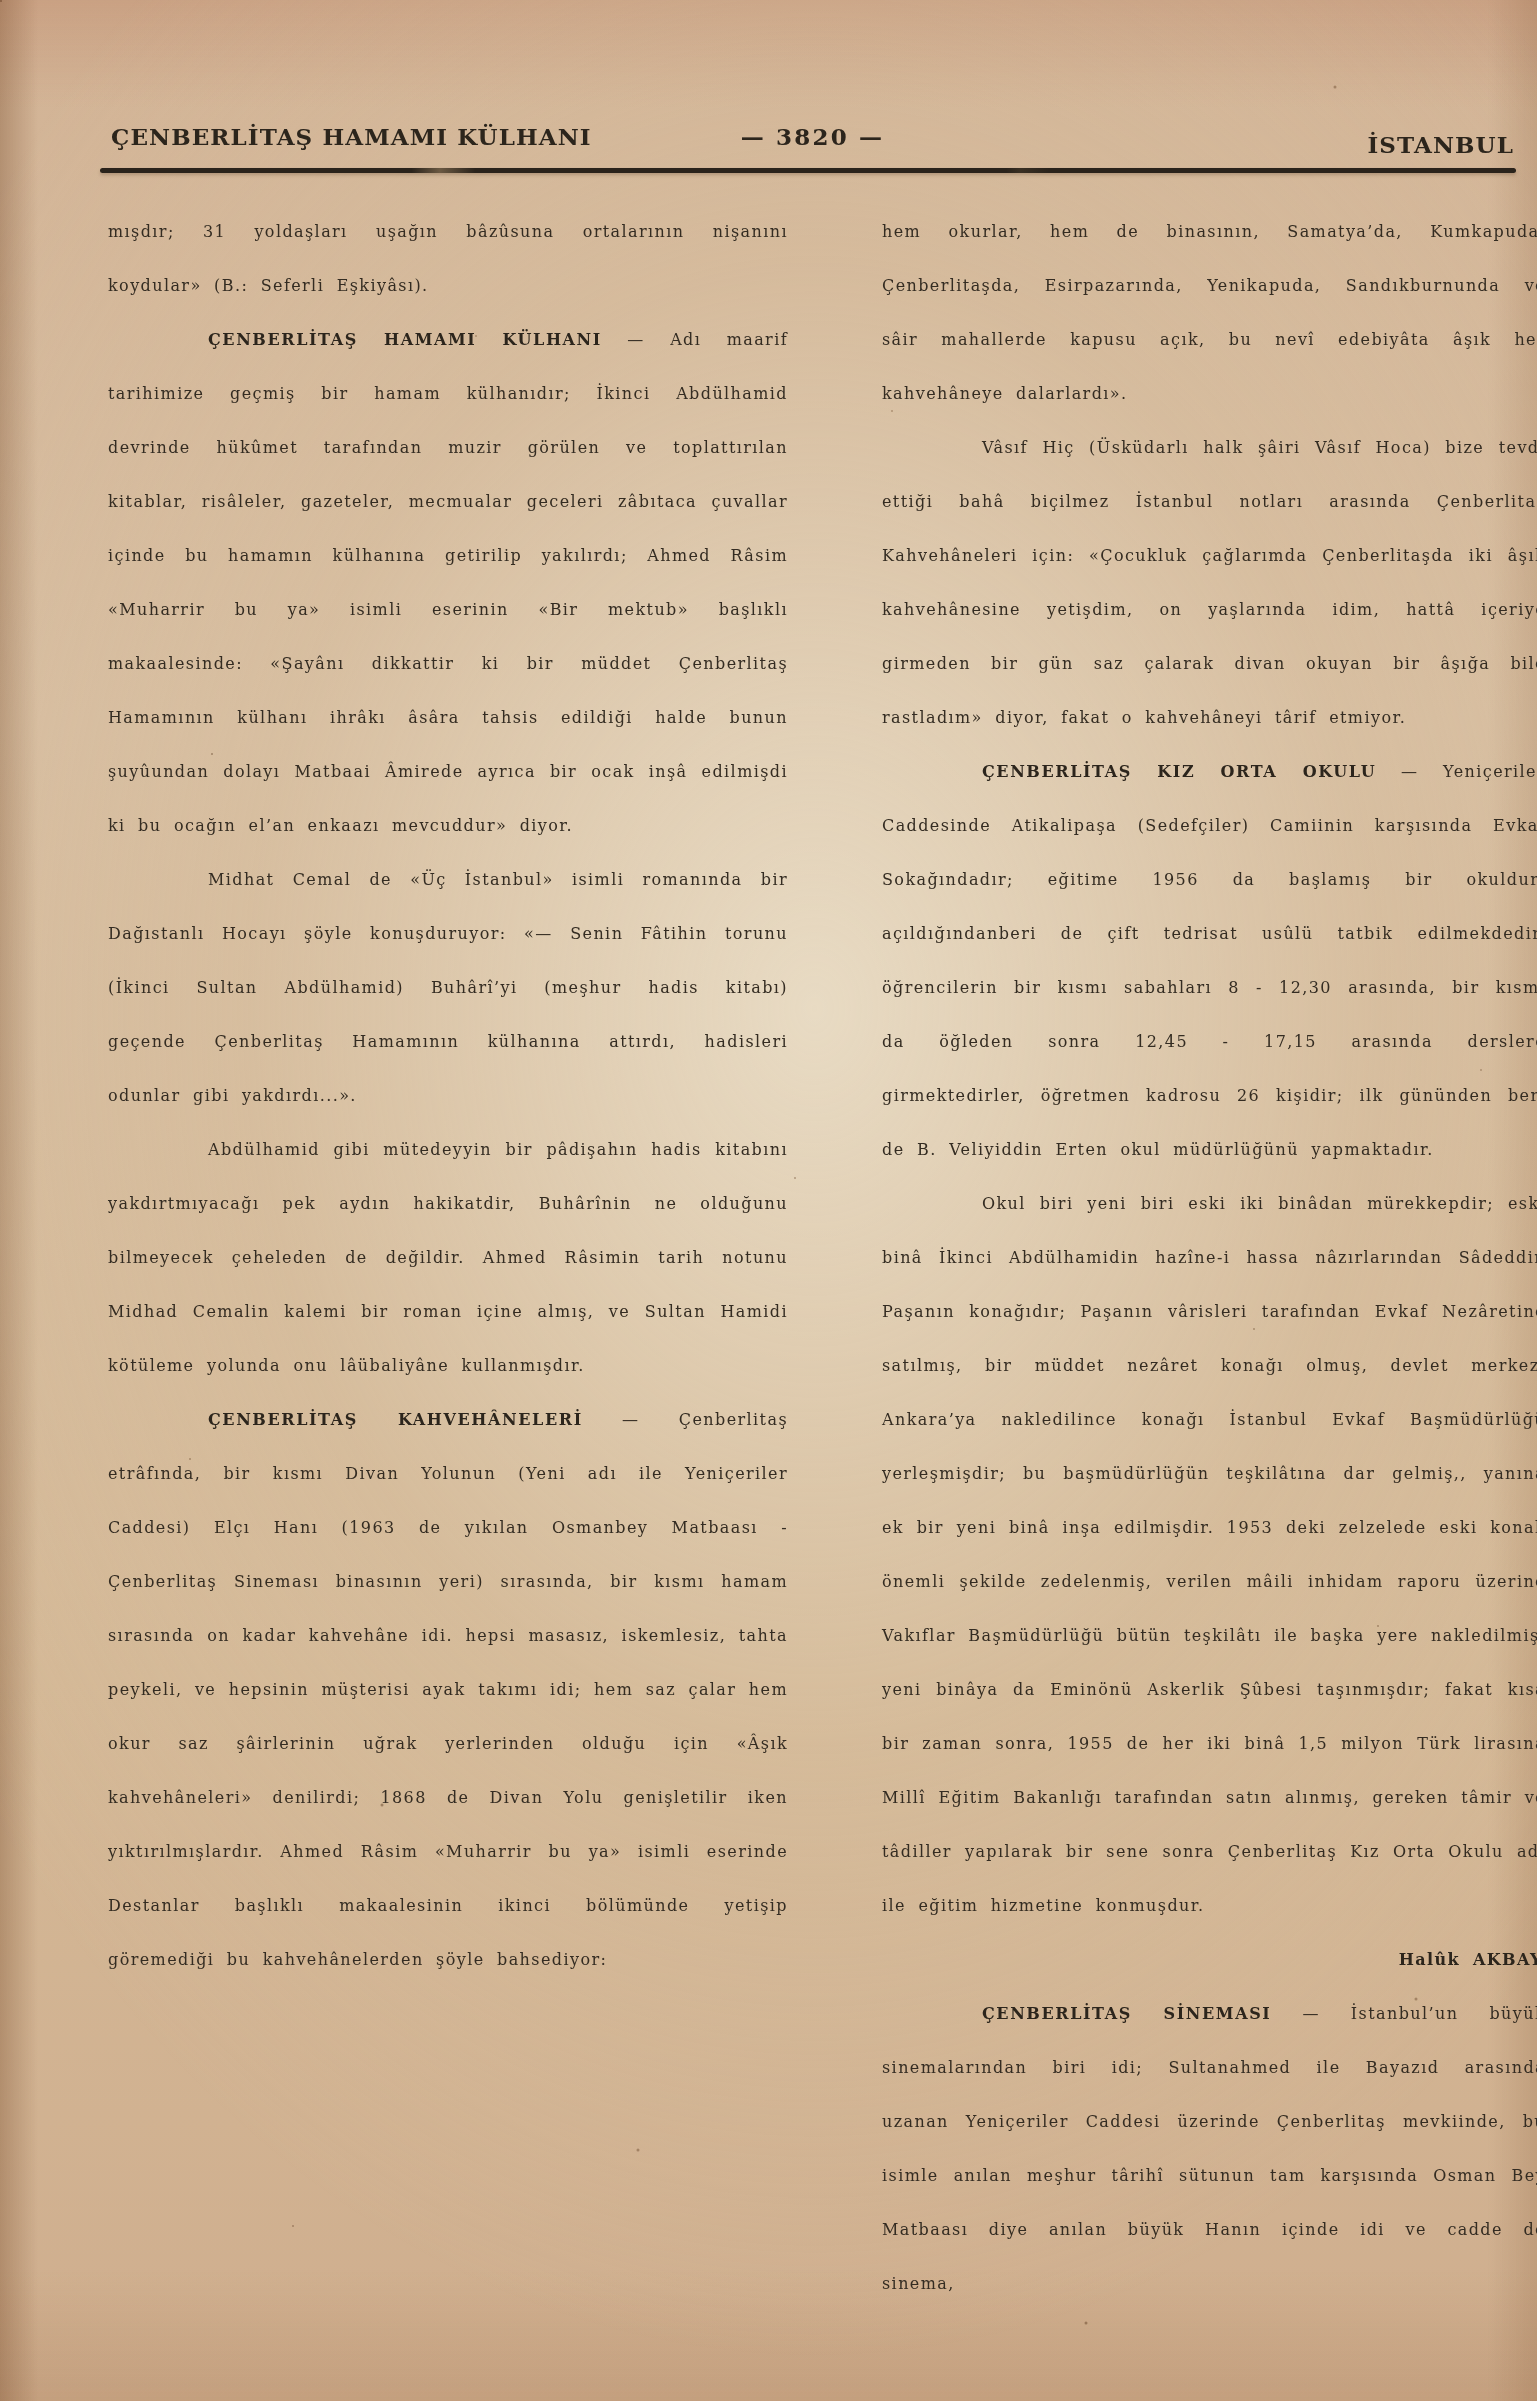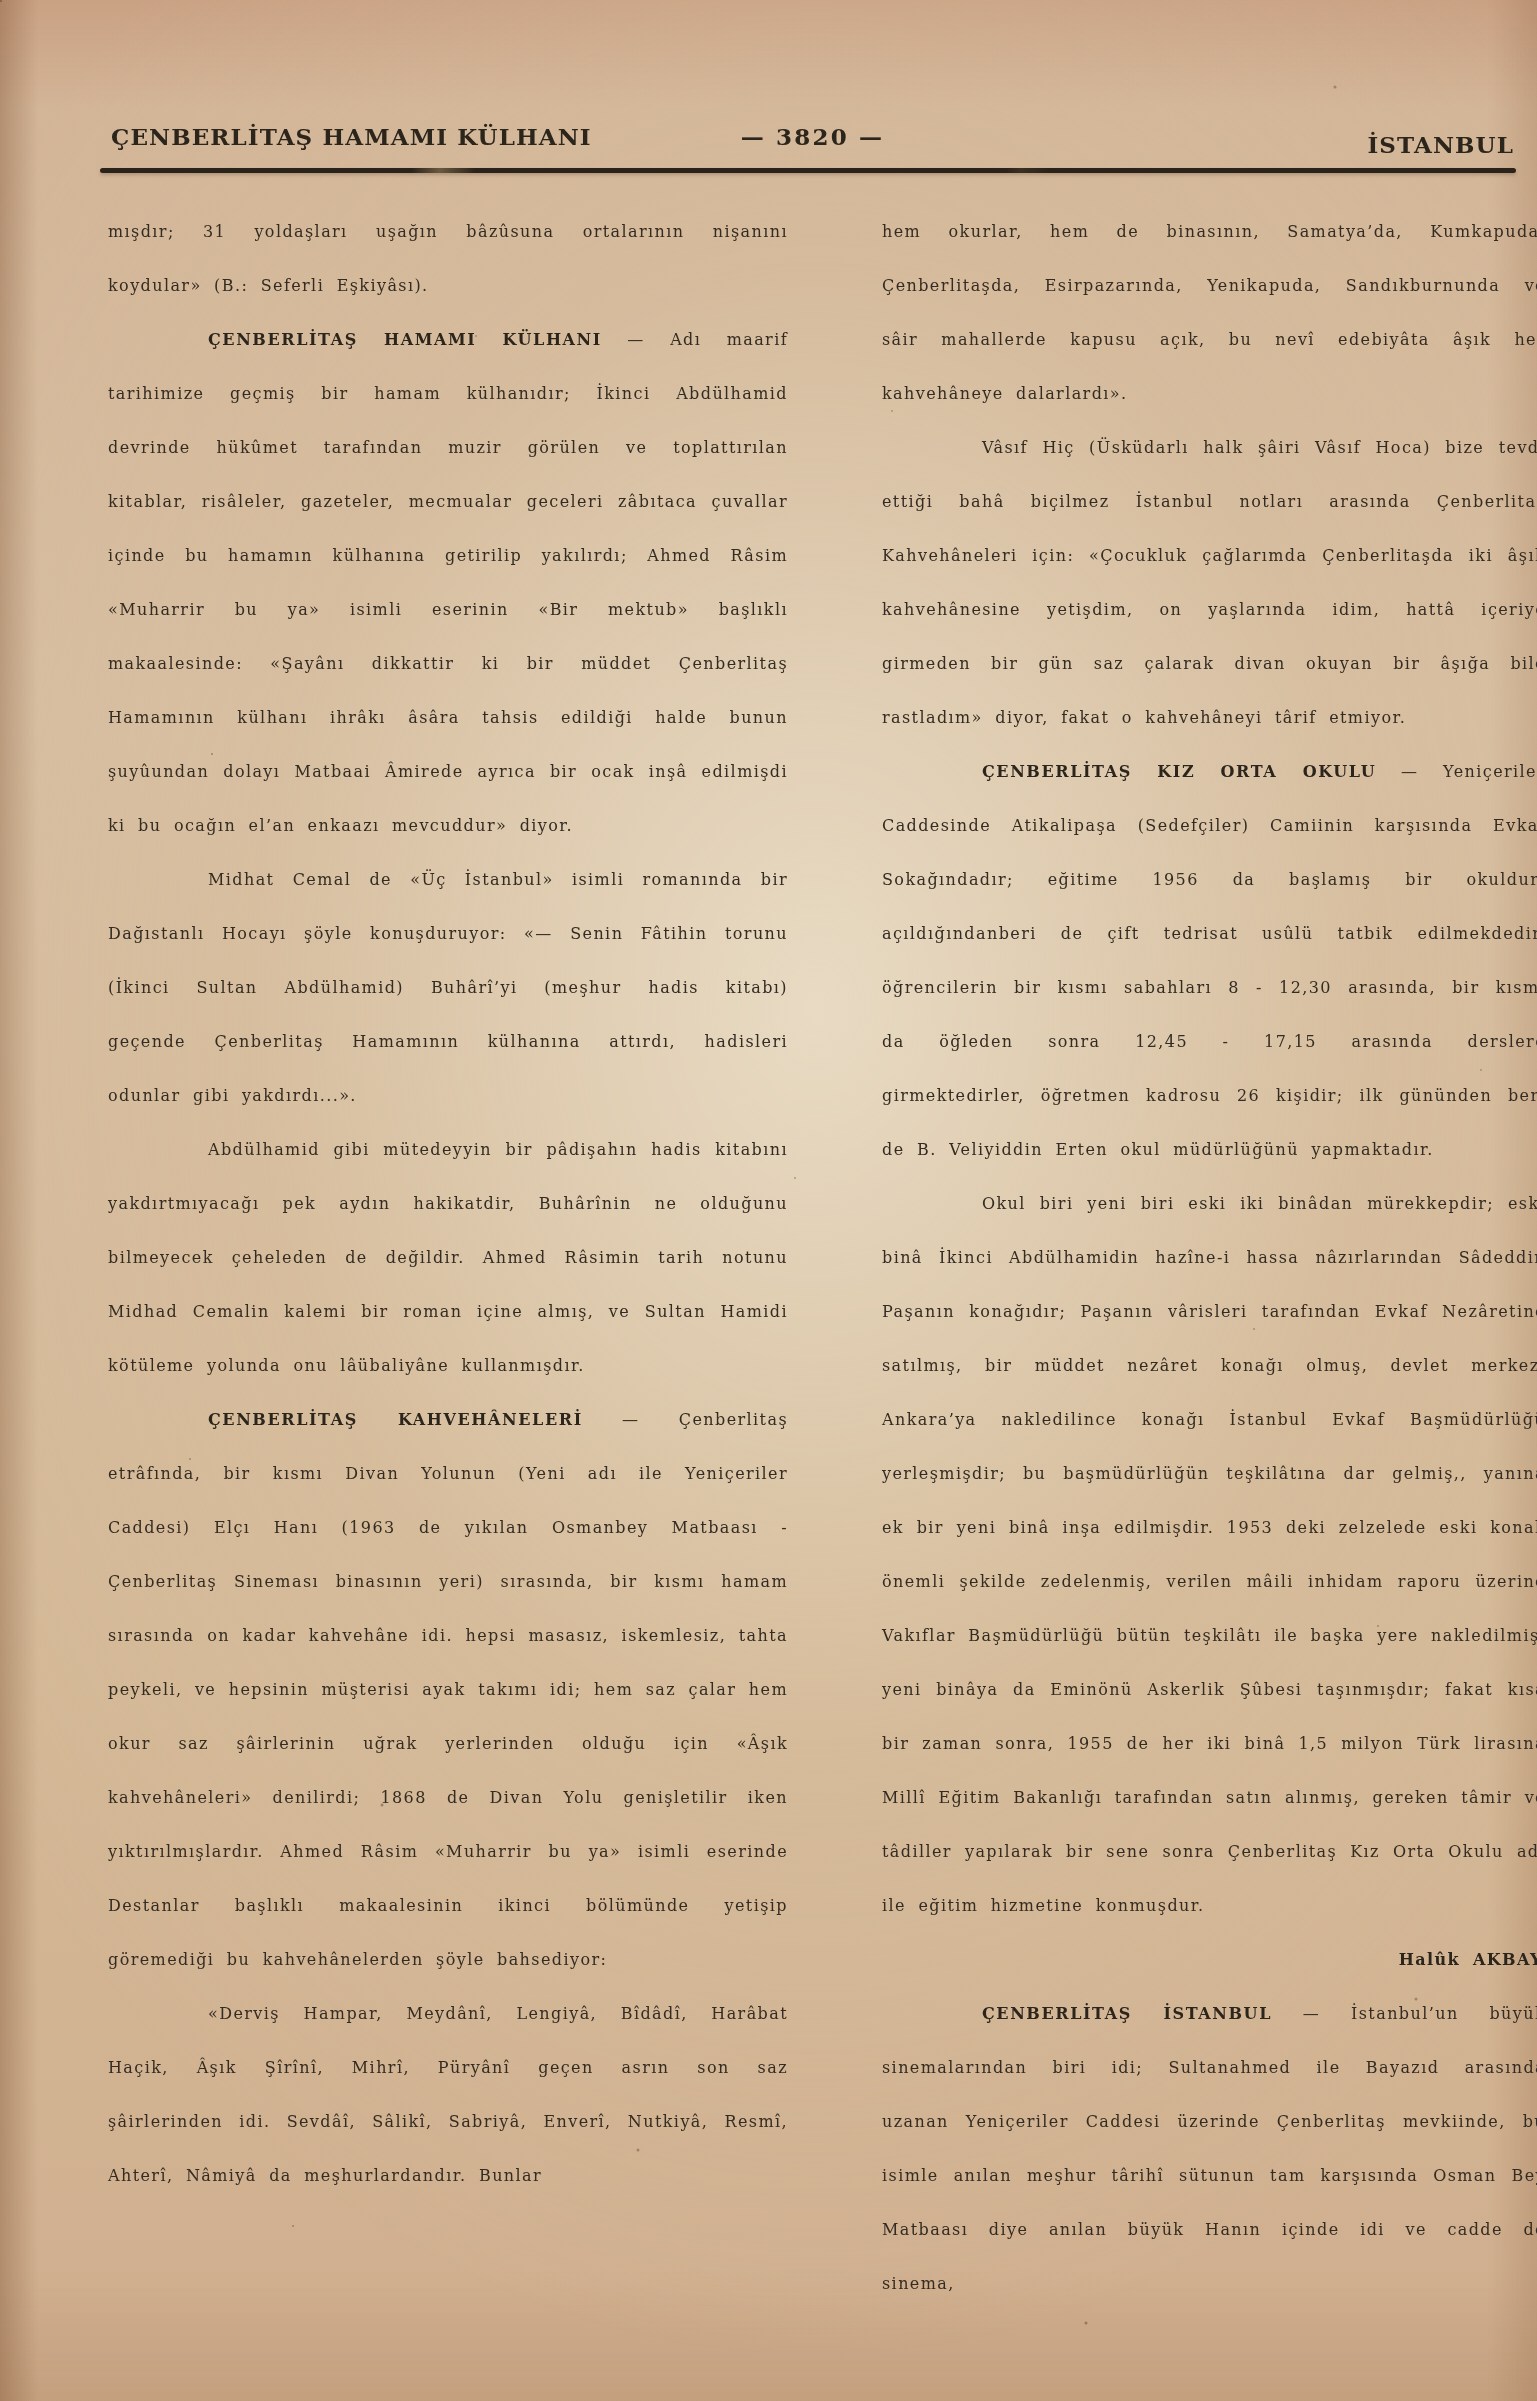--- a/index.html
+++ b/index.html
@@ -73,25 +73,24 @@
 
   <div class="rule"></div>
 
   <main class="columns">
     <section class="col" id="col-left">
         <p class="continuation">mışdır; 31 yoldaşları uşağın bâzûsuna ortalarının nişanını koydular» (B.: Seferli Eşkiyâsı).</p>
         <p class="entry"><b>ÇENBERLİTAŞ HAMAMI KÜLHANI</b> — Adı maarif tarihimize geçmiş bir hamam külhanıdır; İkinci Abdülhamid devrinde hükûmet tarafından muzir görülen ve toplattırılan kitablar, risâleler, gazeteler, mecmualar geceleri zâbıtaca çuvallar içinde bu hamamın külhanına getirilip yakılırdı; Ahmed Râsim «Muharrir bu ya» isimli eserinin «Bir mektub» başlıklı makaalesinde: «Şayânı dikkattir ki bir müddet Çenberlitaş Hamamının külhanı ihrâkı âsâra tahsis edildiği halde bunun şuyûundan dolayı Matbaai Âmirede ayrıca bir ocak inşâ edilmişdi ki bu ocağın el’an enkaazı mevcuddur» diyor.</p>
         <p class="body">Midhat Cemal de «Üç İstanbul» isimli romanında bir Dağıstanlı Hocayı şöyle konuşduruyor: «— Senin Fâtihin torunu (İkinci Sultan Abdülhamid) Buhârî’yi (meşhur hadis kitabı) geçende Çenberlitaş Hamamının külhanına attırdı, hadisleri odunlar gibi yakdırdı...».</p>
         <p class="body">Abdülhamid gibi mütedeyyin bir pâdişahın hadis kitabını yakdırtmıyacağı pek aydın hakikatdir, Buhârînin ne olduğunu bilmeyecek çeheleden de değildir. Ahmed Râsimin tarih notunu Midhad Cemalin kalemi bir roman içine almış, ve Sultan Hamidi kötüleme yolunda onu lâübaliyâne kullanmışdır.</p>
         <p class="entry"><b>ÇENBERLİTAŞ KAHVEHÂNELERİ</b> — Çenberlitaş etrâfında, bir kısmı Divan Yolunun (Yeni adı ile Yeniçeriler Caddesi) Elçı Hanı (1963 de yıkılan Osmanbey Matbaası - Çenberlitaş Sineması binasının yeri) sırasında, bir kısmı hamam sırasında on kadar kahvehâne idi. hepsi masasız, iskemlesiz, tahta peykeli, ve hepsinin müşterisi ayak takımı idi; hem saz çalar hem okur saz şâirlerinin uğrak yerlerinden olduğu için «Âşık kahvehâneleri» denilirdi; 1868 de Divan Yolu genişletilir iken yıktırılmışlardır. Ahmed Râsim «Muharrir bu ya» isimli eserinde Destanlar başlıklı makaalesinin ikinci bölümünde yetişip göremediği bu kahvehânelerden şöyle bahsediyor:</p>
-        <p class="body">«Derviş Hampar, Meydânî, Lengiyâ, Bîdâdî, Harâbat Haçik, Âşık Şîrînî, Mihrî, Püryânî geçen asrın son saz şâirlerinden idi. Sevdâî, Sâlikî, Sabriyâ, Enverî, Nutkiyâ, Resmî, Ahterî, Nâmiyâ da meşhurlardandır. Bunlar</p>
       </section>
     <section class="col col-right" id="col-right">
         <p class="continuation">hem okurlar, hem de binasının, Samatya’da, Kumkapuda, Çenberlitaşda, Esirpazarında, Yenikapuda, Sandıkburnunda ve sâir mahallerde kapusu açık, bu nevî edebiyâta âşık her kahvehâneye dalarlardı».</p>
         <p class="body">Vâsıf Hiç (Üsküdarlı halk şâiri Vâsıf Hoca) bize tevdî ettiği bahâ biçilmez İstanbul notları arasında Çenberlitaş Kahvehâneleri için: «Çocukluk çağlarımda Çenberlitaşda iki âşık kahvehânesine yetişdim, on yaşlarında idim, hattâ içeriye girmeden bir gün saz çalarak divan okuyan bir âşığa bile rastladım» diyor, fakat o kahvehâneyi târif etmiyor.</p>
         <p class="entry"><b>ÇENBERLİTAŞ KIZ ORTA OKULU</b> — Yeniçeriler Caddesinde Atikalipaşa (Sedefçiler) Camiinin karşısında Evkaf Sokağındadır; eğitime 1956 da başlamış bir okuldur; açıldığındanberi de çift tedrisat usûlü tatbik edilmekdedir, öğrencilerin bir kısmı sabahları 8 - 12,30 arasında, bir kısmı da öğleden sonra 12,45 - 17,15 arasında derslere girmektedirler, öğretmen kadrosu 26 kişidir; ilk gününden beri de B. Veliyiddin Erten okul müdürlüğünü yapmaktadır.</p>
         <p class="body">Okul biri yeni biri eski iki binâdan mürekkepdir; eski binâ İkinci Abdülhamidin hazîne-i hassa nâzırlarından Sâdeddin Paşanın konağıdır; Paşanın vârisleri tarafından Evkaf Nezâretine satılmış, bir müddet nezâret konağı olmuş, devlet merkezi Ankara’ya nakledilince konağı İstanbul Evkaf Başmüdürlüğü yerleşmişdir; bu başmüdürlüğün teşkilâtına dar gelmiş,, yanına ek bir yeni binâ inşa edilmişdir. 1953 deki zelzelede eski konak önemli şekilde zedelenmiş, verilen mâili inhidam raporu üzerine Vakıflar Başmüdürlüğü bütün teşkilâtı ile başka yere nakledilmiş, yeni binâya da Eminönü Askerlik Şûbesi taşınmışdır; fakat kısa bir zaman sonra, 1955 de her iki binâ 1,5 milyon Türk lirasına Millî Eğitim Bakanlığı tarafından satın alınmış, gereken tâmir ve tâdiller yapılarak bir sene sonra Çenberlitaş Kız Orta Okulu adı ile eğitim hizmetine konmuşdur.</p>
         <p class="signature">Halûk AKBAY</p>
-        <p class="entry"><b>ÇENBERLİTAŞ İSTANBUL</b> — İstanbul’un büyük sinemalarından biri idi; Sultanahmed ile Bayazıd arasında uzanan Yeniçeriler Caddesi üzerinde Çenberlitaş mevkiinde, bu isimle anılan meşhur târihî sütunun tam karşısında Osman Bey Matbaası diye anılan büyük Hanın içinde idi ve cadde de sinema,</p>
+        <p class="entry"><b>ÇENBERLİTAŞ SİNEMASI</b> — İstanbul’un büyük sinemalarından biri idi; Sultanahmed ile Bayazıd arasında uzanan Yeniçeriler Caddesi üzerinde Çenberlitaş mevkiinde, bu isimle anılan meşhur târihî sütunun tam karşısında Osman Bey Matbaası diye anılan büyük Hanın içinde idi ve cadde de sinema,</p>
       </section>
   </main>
 </div>
 
 
 </body></html>

